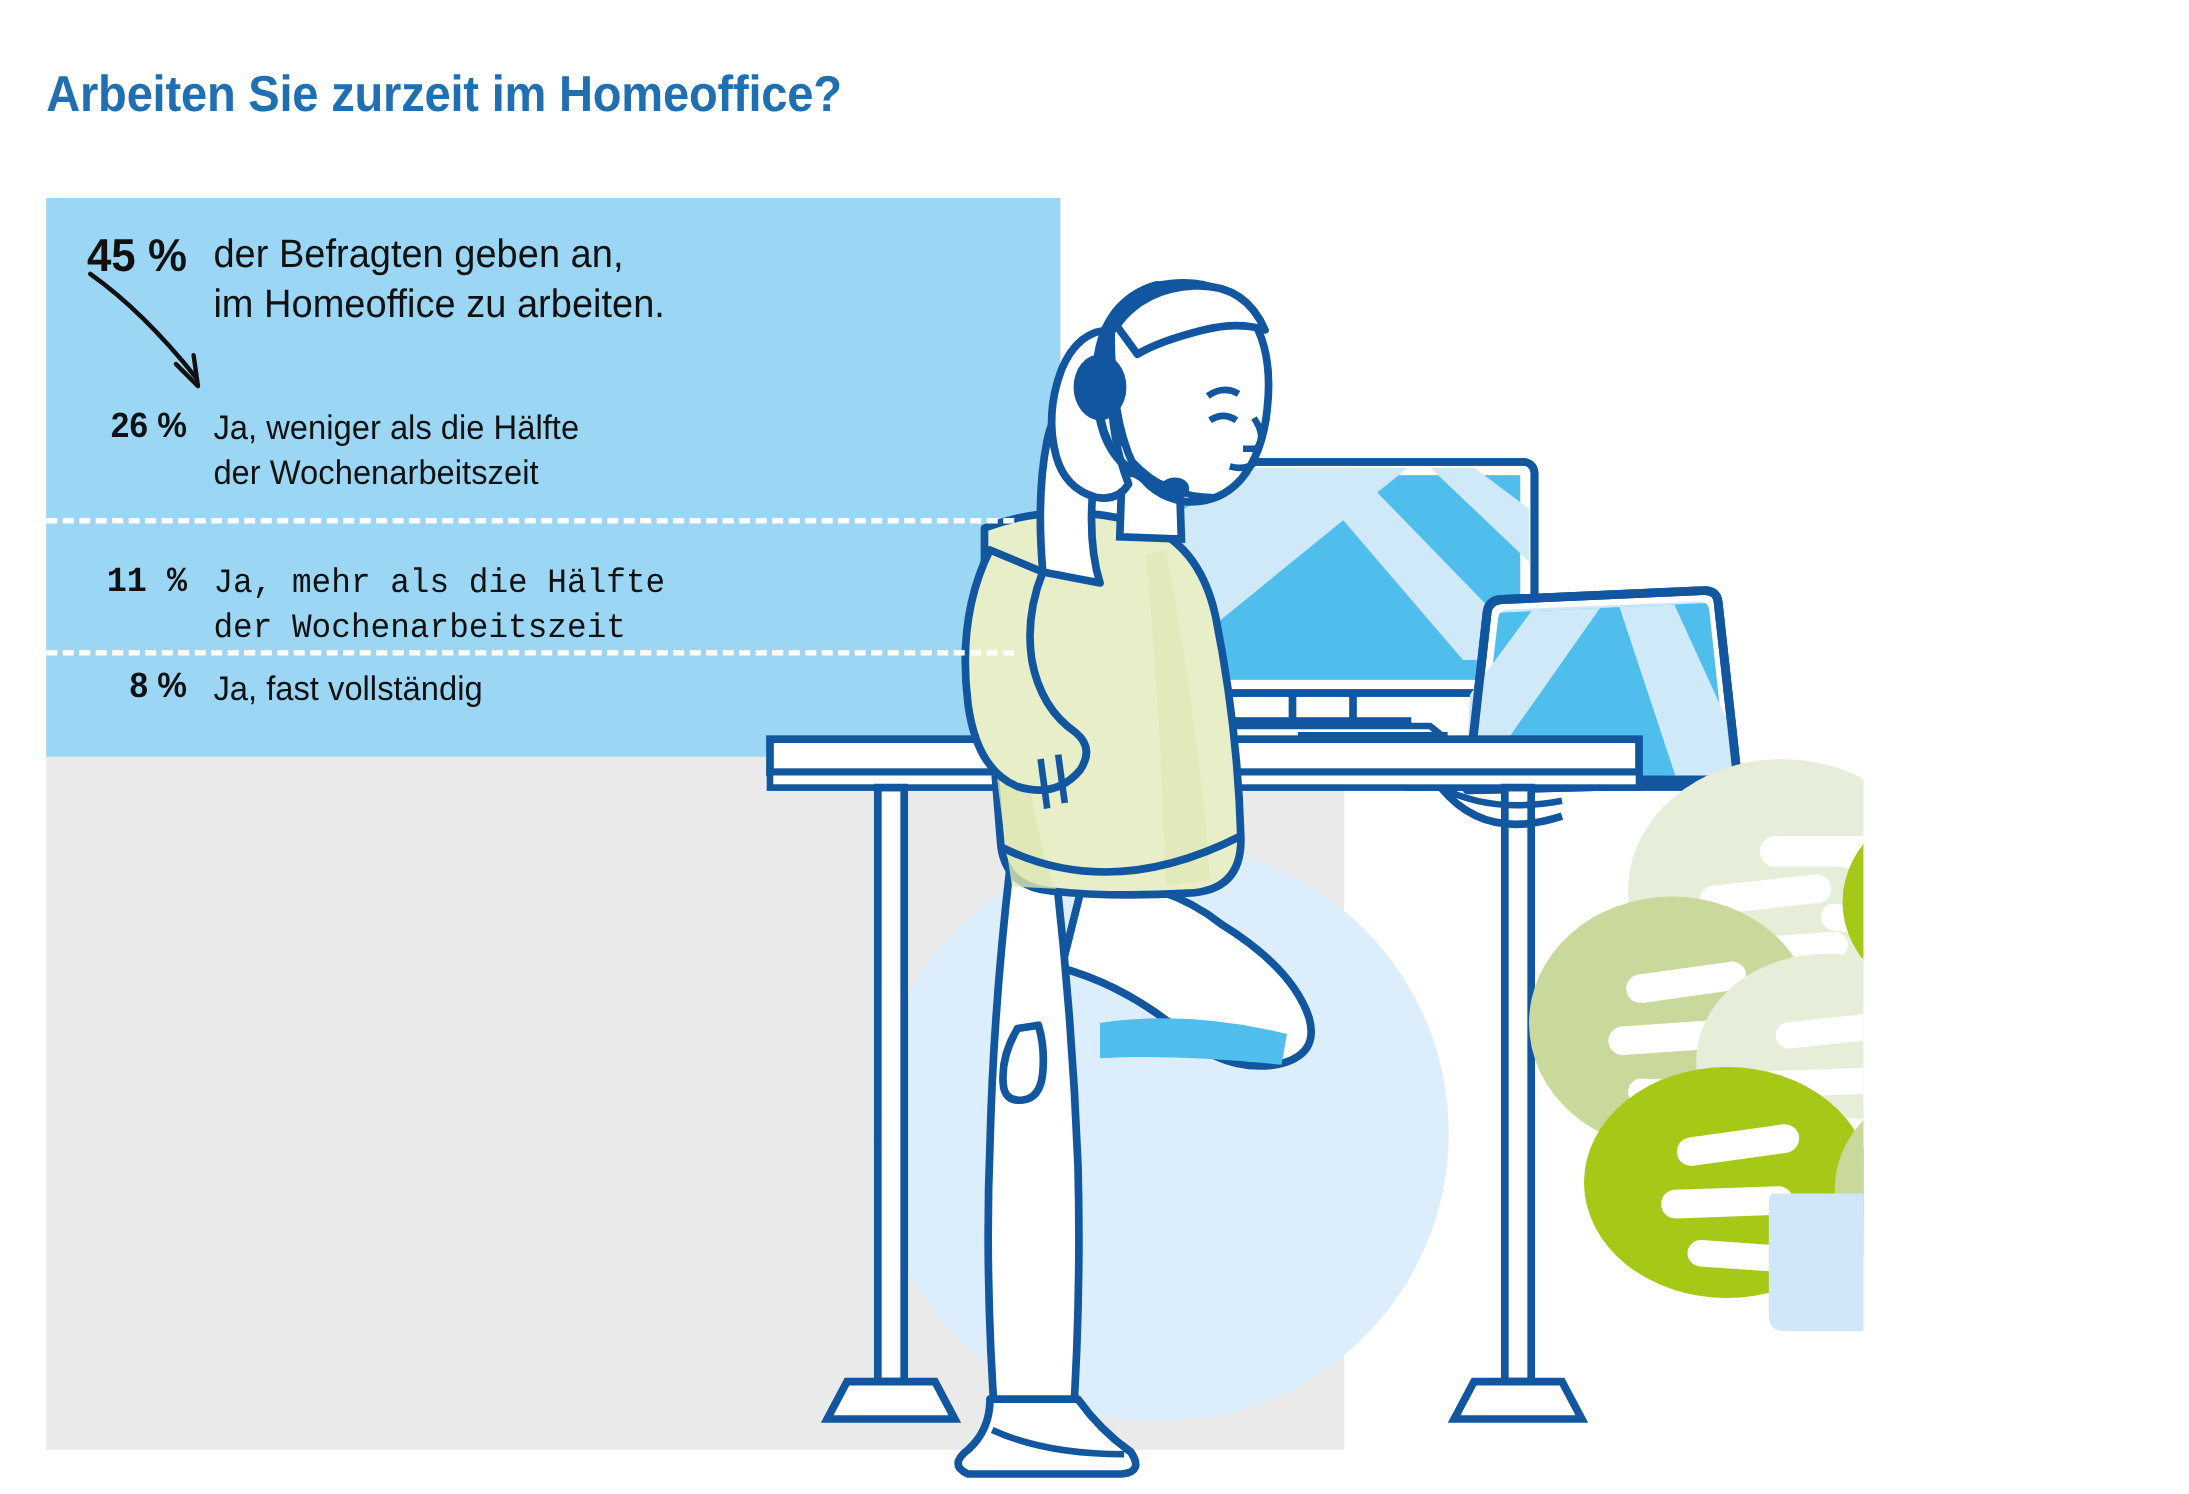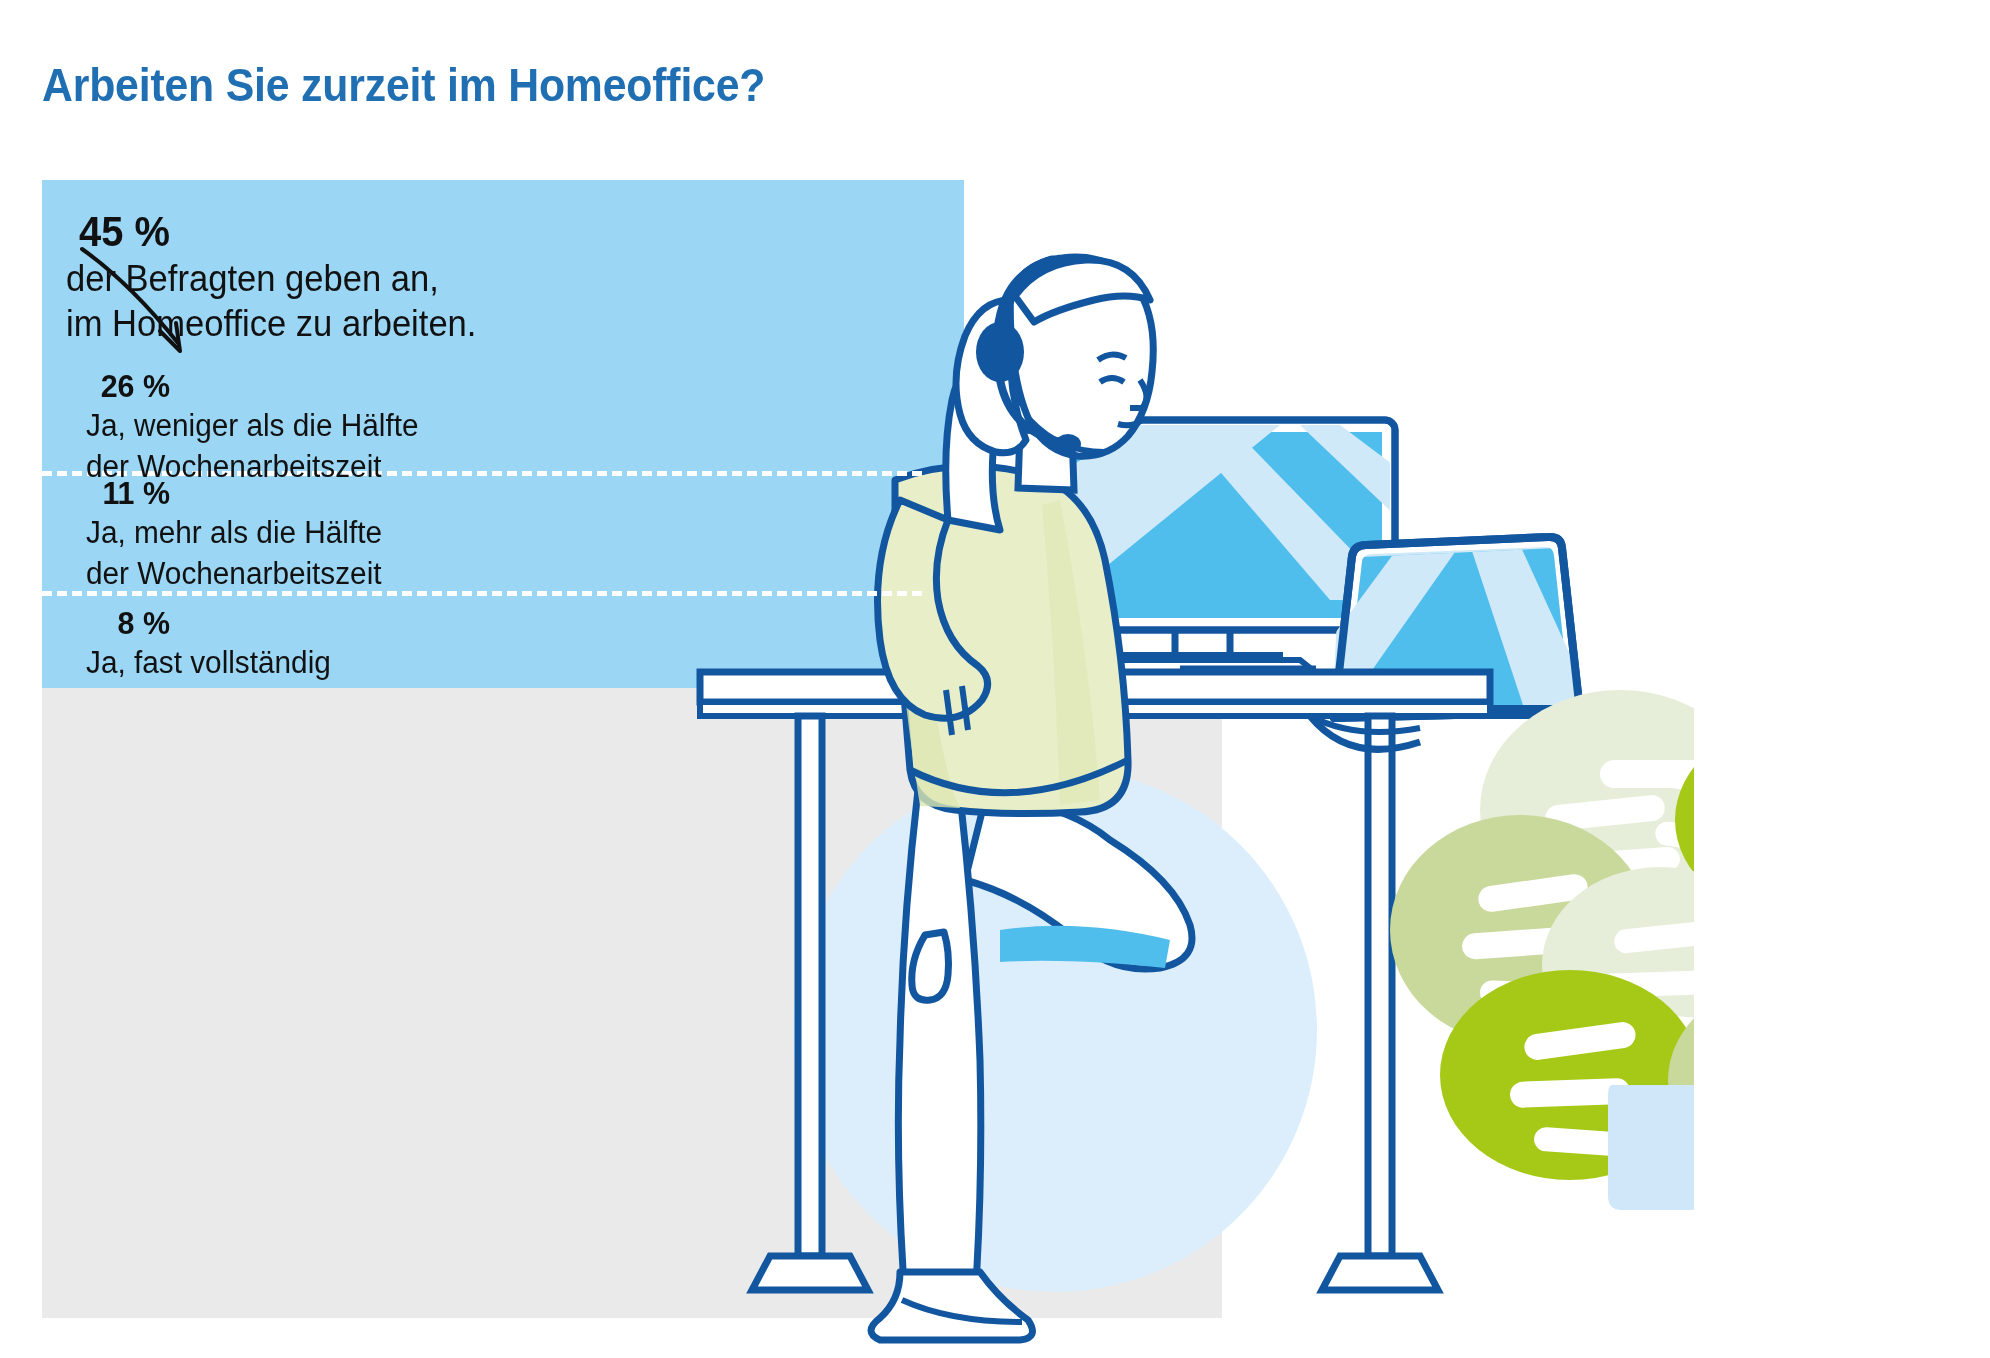--- a/index.html
+++ b/index.html
@@ -37,21 +37,21 @@
   }
 
   .divider{
     position:absolute;left:42px;width:880px;height:0;
     border-top:5px dashed #ffffff;
   }
   .divider.d1{top:471px;}
   .divider.d2{top:591px;}
 
   
-  .row{position:absolute;display:flex;align-items:flex-start;flex-direction:column;}
+  .row{position:absolute;display:flex;align-items:flex-start;}
   .pct-big{
     font-size:42px;font-weight:bold;color:#111;
     width:128px;text-align:right;
     font-stretch:condensed;transform:scaleX(0.95);transform-origin:right top;
     white-space:nowrap;
   }
   .pct-small{
     font-size:32px;font-weight:bold;color:#111;
     width:108px;text-align:right;
     white-space:nowrap;
@@ -63,21 +63,21 @@
     white-space:pre-line;
   }
   .lbl-small{
     font-size:31px;color:#111;margin-left:24px;line-height:1.33;
     font-stretch:condensed;transform:scaleX(0.96);transform-origin:left top;
     white-space:pre-line;
   }
 
   .row-45{left:42px;top:208px;}
   .row-26{left:62px;top:368px;justify-content:flex-end;}
-  .row-11{left:62px;top:475px;}
+  .row-11{left:62px;top:510px;font-family:Liberation Mono, monospace;}
   .row-8 {left:62px;top:605px;}
   .row-55{left:42px;top:708px;}
 
   .arrow-svg{position:absolute;left:60px;top:235px;width:180px;height:140px;}
 
   .art{position:absolute;left:0;top:0;width:1990px;height:1358px;}
 </style>
 </head>
 <body>
 

